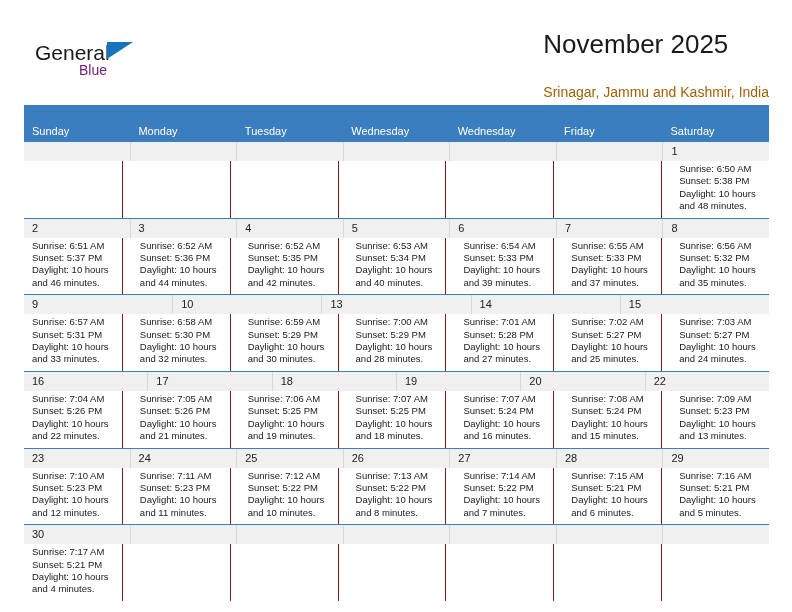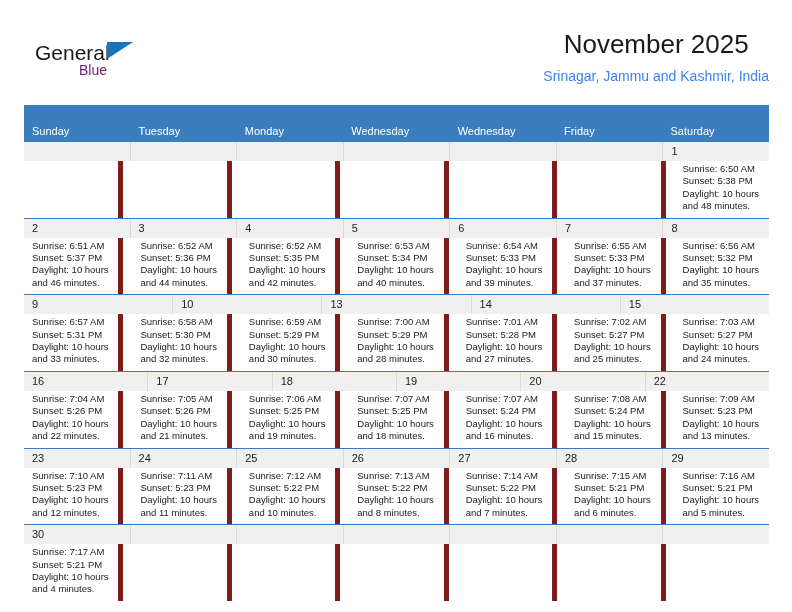--- a/index.html
+++ b/index.html
@@ -62,35 +62,35 @@
     font-size: 14px;
     line-height: 24px;
     color: #701a75;
     font-family: "Liberation Sans", sans-serif;
   }
 
   .title-block {
     position: absolute;
     right: 0;
     top: 0;
-    text-align: center;
+    text-align: left;
   }
   .cal-title {
     font-size: 26px;
     line-height: 32px;
     color: #1a1a1a;
     font-weight: normal;
     margin: 0;
     white-space: nowrap;
   }
   .cal-subtitle {
     font-size: 14px;
     line-height: 20px;
-    color: #3b82f6;
-    margin: 6px 0 0 0;
+    color: #a16207;
+    margin: 22px 0 0 0;
     white-space: nowrap;
   }
 
   
   .calendar {
     position: absolute;
     left: 24px;
     top: 105px;
     width: 745px;
   }
@@ -138,21 +138,21 @@
   .info-band {
     display: flex;
     width: 745px;
     background: #ffffff;
     gap: 9px;
   }
   .info-cell {
     flex: 1 1 0;
     box-sizing: border-box;
     padding: 2px 6px 5px 8px;
-    border-right: 5px solid #7f1d1d;
+    border-right: 1px solid #7f1d1d;
     min-height: 52px;
   }
   .info-cell:last-child { border-right: none; }
   .info-line {
     font-size: 9.5px;
     line-height: 12.4px;
     color: #1a1a1a;
     white-space: nowrap;
   }
 </style>
@@ -172,22 +172,22 @@
     <div class="title-block">
       <h1 class="cal-title">November 2025</h1>
       <p class="cal-subtitle">Srinagar, Jammu and Kashmir, India</p>
     </div>
 
   </div>
 
   <div class="calendar">
     <div class="dow-row">
         <div class="dow-cell">Sunday</div>
+        <div class="dow-cell">Monday</div>
         <div class="dow-cell">Tuesday</div>
-        <div class="dow-cell">Monday</div>
         <div class="dow-cell">Wednesday</div>
         <div class="dow-cell">Wednesday</div>
         <div class="dow-cell">Friday</div>
         <div class="dow-cell">Saturday</div>
       </div>
     <div class="weeks">
         <div class="week-row">
           <div class="date-band">
             <div class="date-cell empty">&nbsp;</div>
             <div class="date-cell empty">&nbsp;</div>

